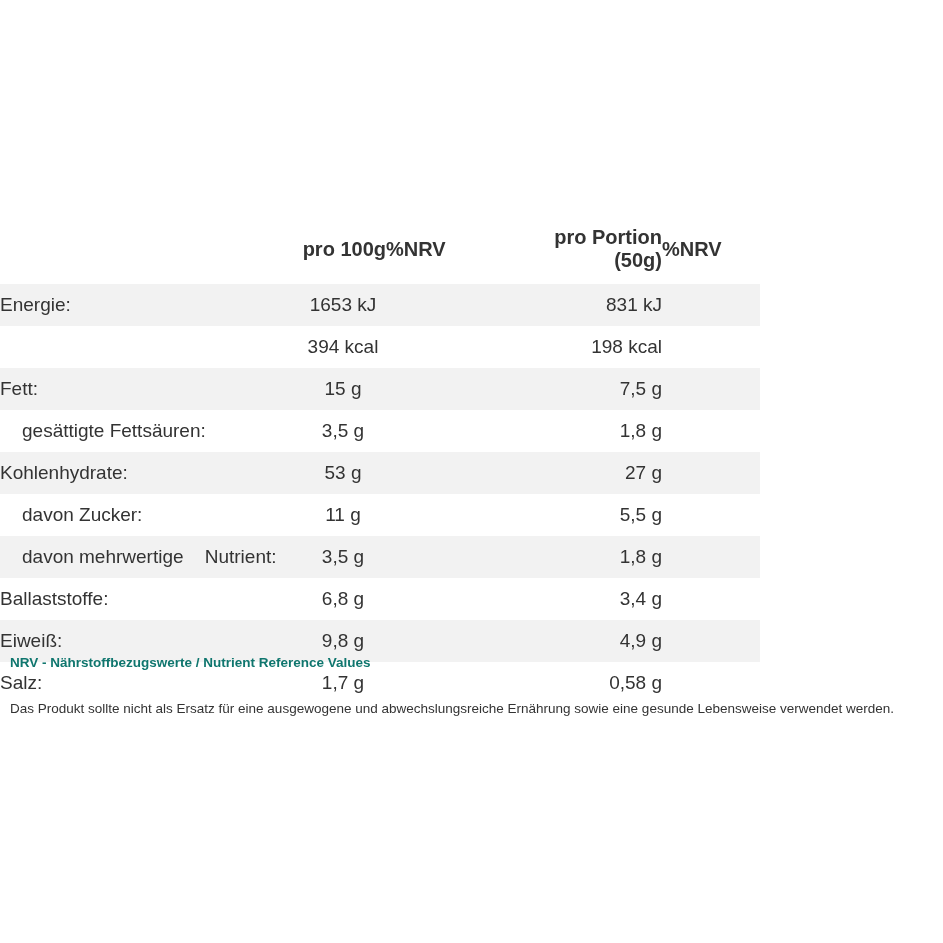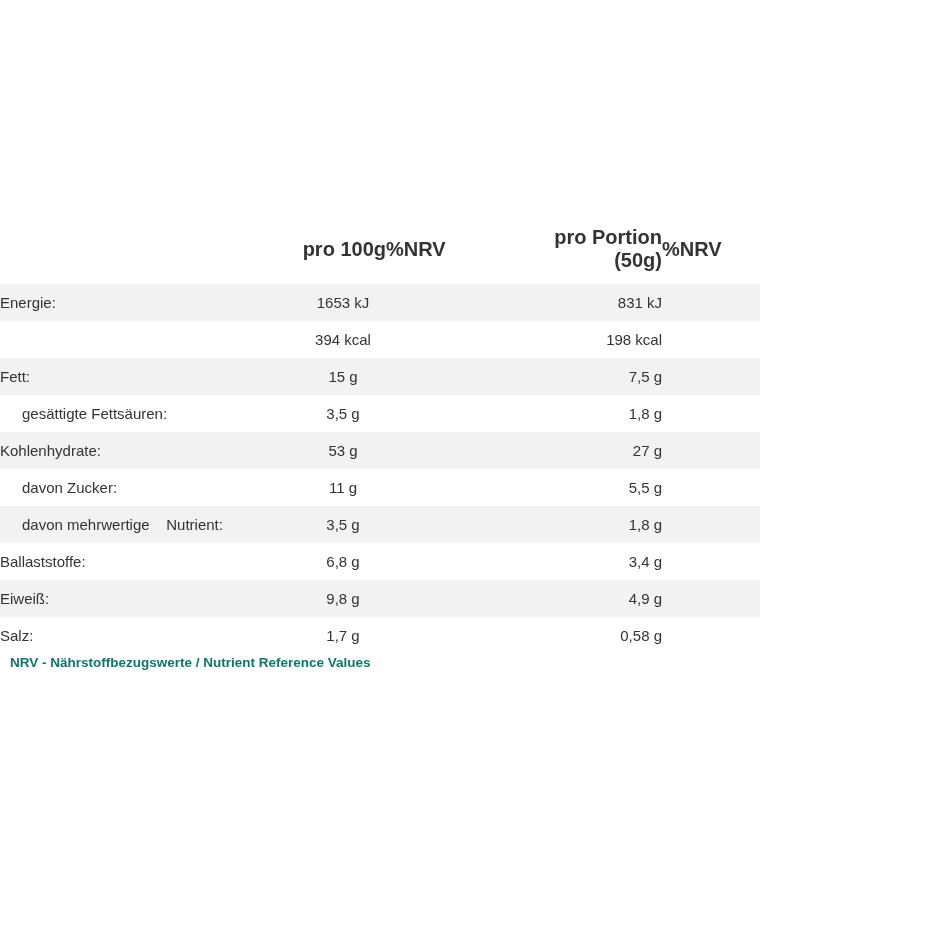--- a/index.html
+++ b/index.html
@@ -45,21 +45,21 @@
     background: transparent;
   }
   th.h-label { text-align: left; }
   th.h-v1 { text-align: right; padding-right: 4px; }
   th.h-nrv1 { text-align: left; padding-left: 6px; }
   th.h-v2 { text-align: right; padding-right: 4px; }
   th.h-nrv2 { text-align: left; padding-left: 6px; }
 
   table.nutrition tbody td {
     padding: 10px 0 10px 0;
-    font-size: 15px;
+    font-size: 19px;
     color: #333333;
     vertical-align: middle;
   }
   tbody tr.shaded td { background: #f2f2f2; }
   tbody tr.plain td { background: #ffffff; }
 
   td.label {
     text-align: left;
     padding-left: 11px;
     white-space: pre;
@@ -180,14 +180,15 @@
             <td class="v1">1,7 g</td>
             <td class="nrv1"></td>
             <td class="v2">0,58 g</td>
             <td class="nrv2"></td>
           </tr>
         </tbody>
     </table>
   </div>
 
   <div class="nrv-note">NRV - Nährstoffbezugswerte / Nutrient Reference Values</div>
+  <div class="disclaimer">Das Produkt sollte nicht als Ersatz für eine ausgewogene und abwechslungsreiche Ernährung sowie eine gesunde Lebensweise verwendet werden.</div>
 
 </div>
 
 </body></html>

